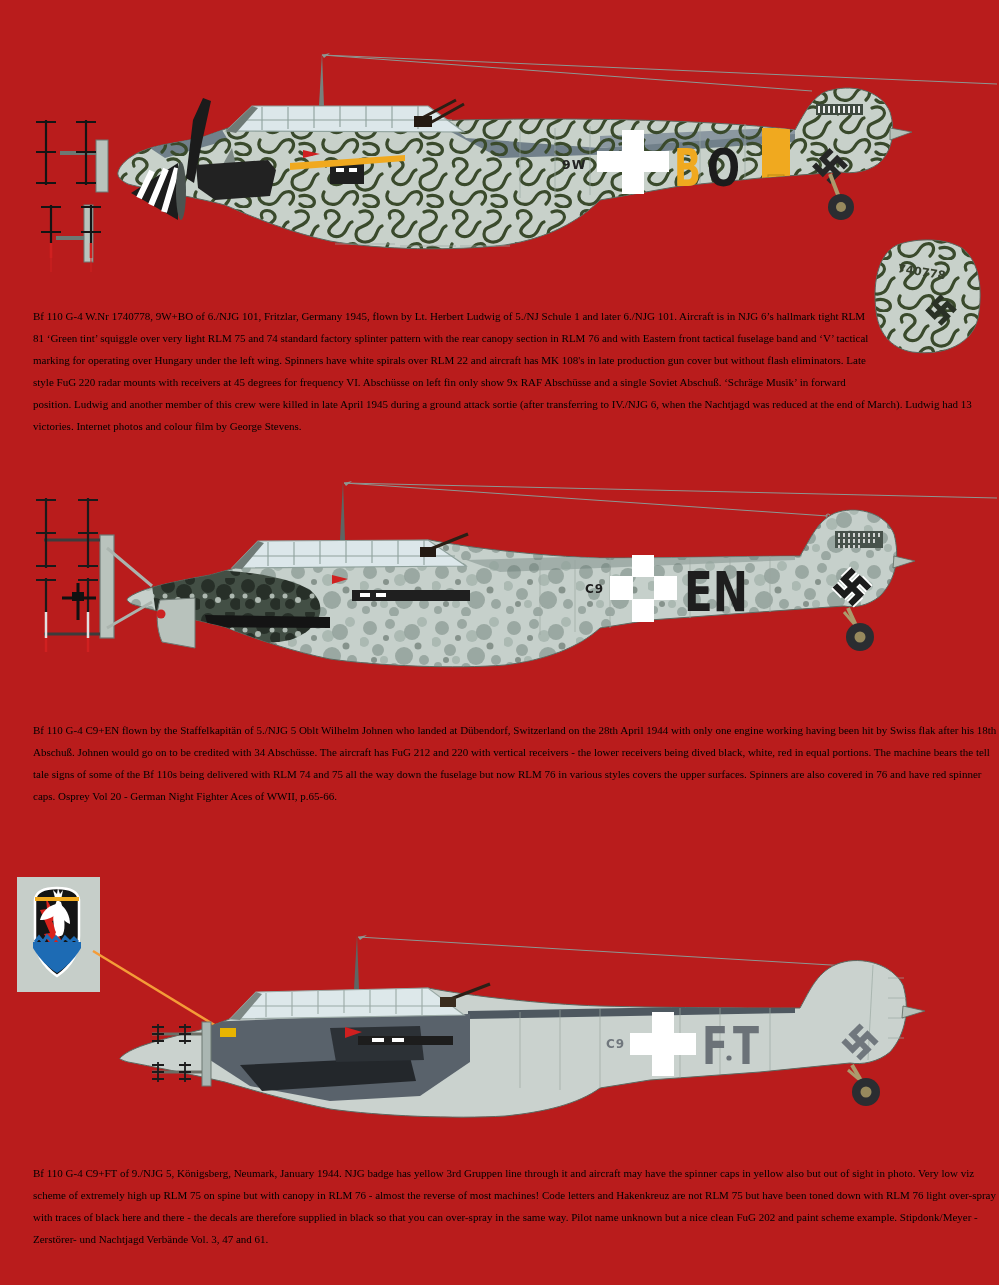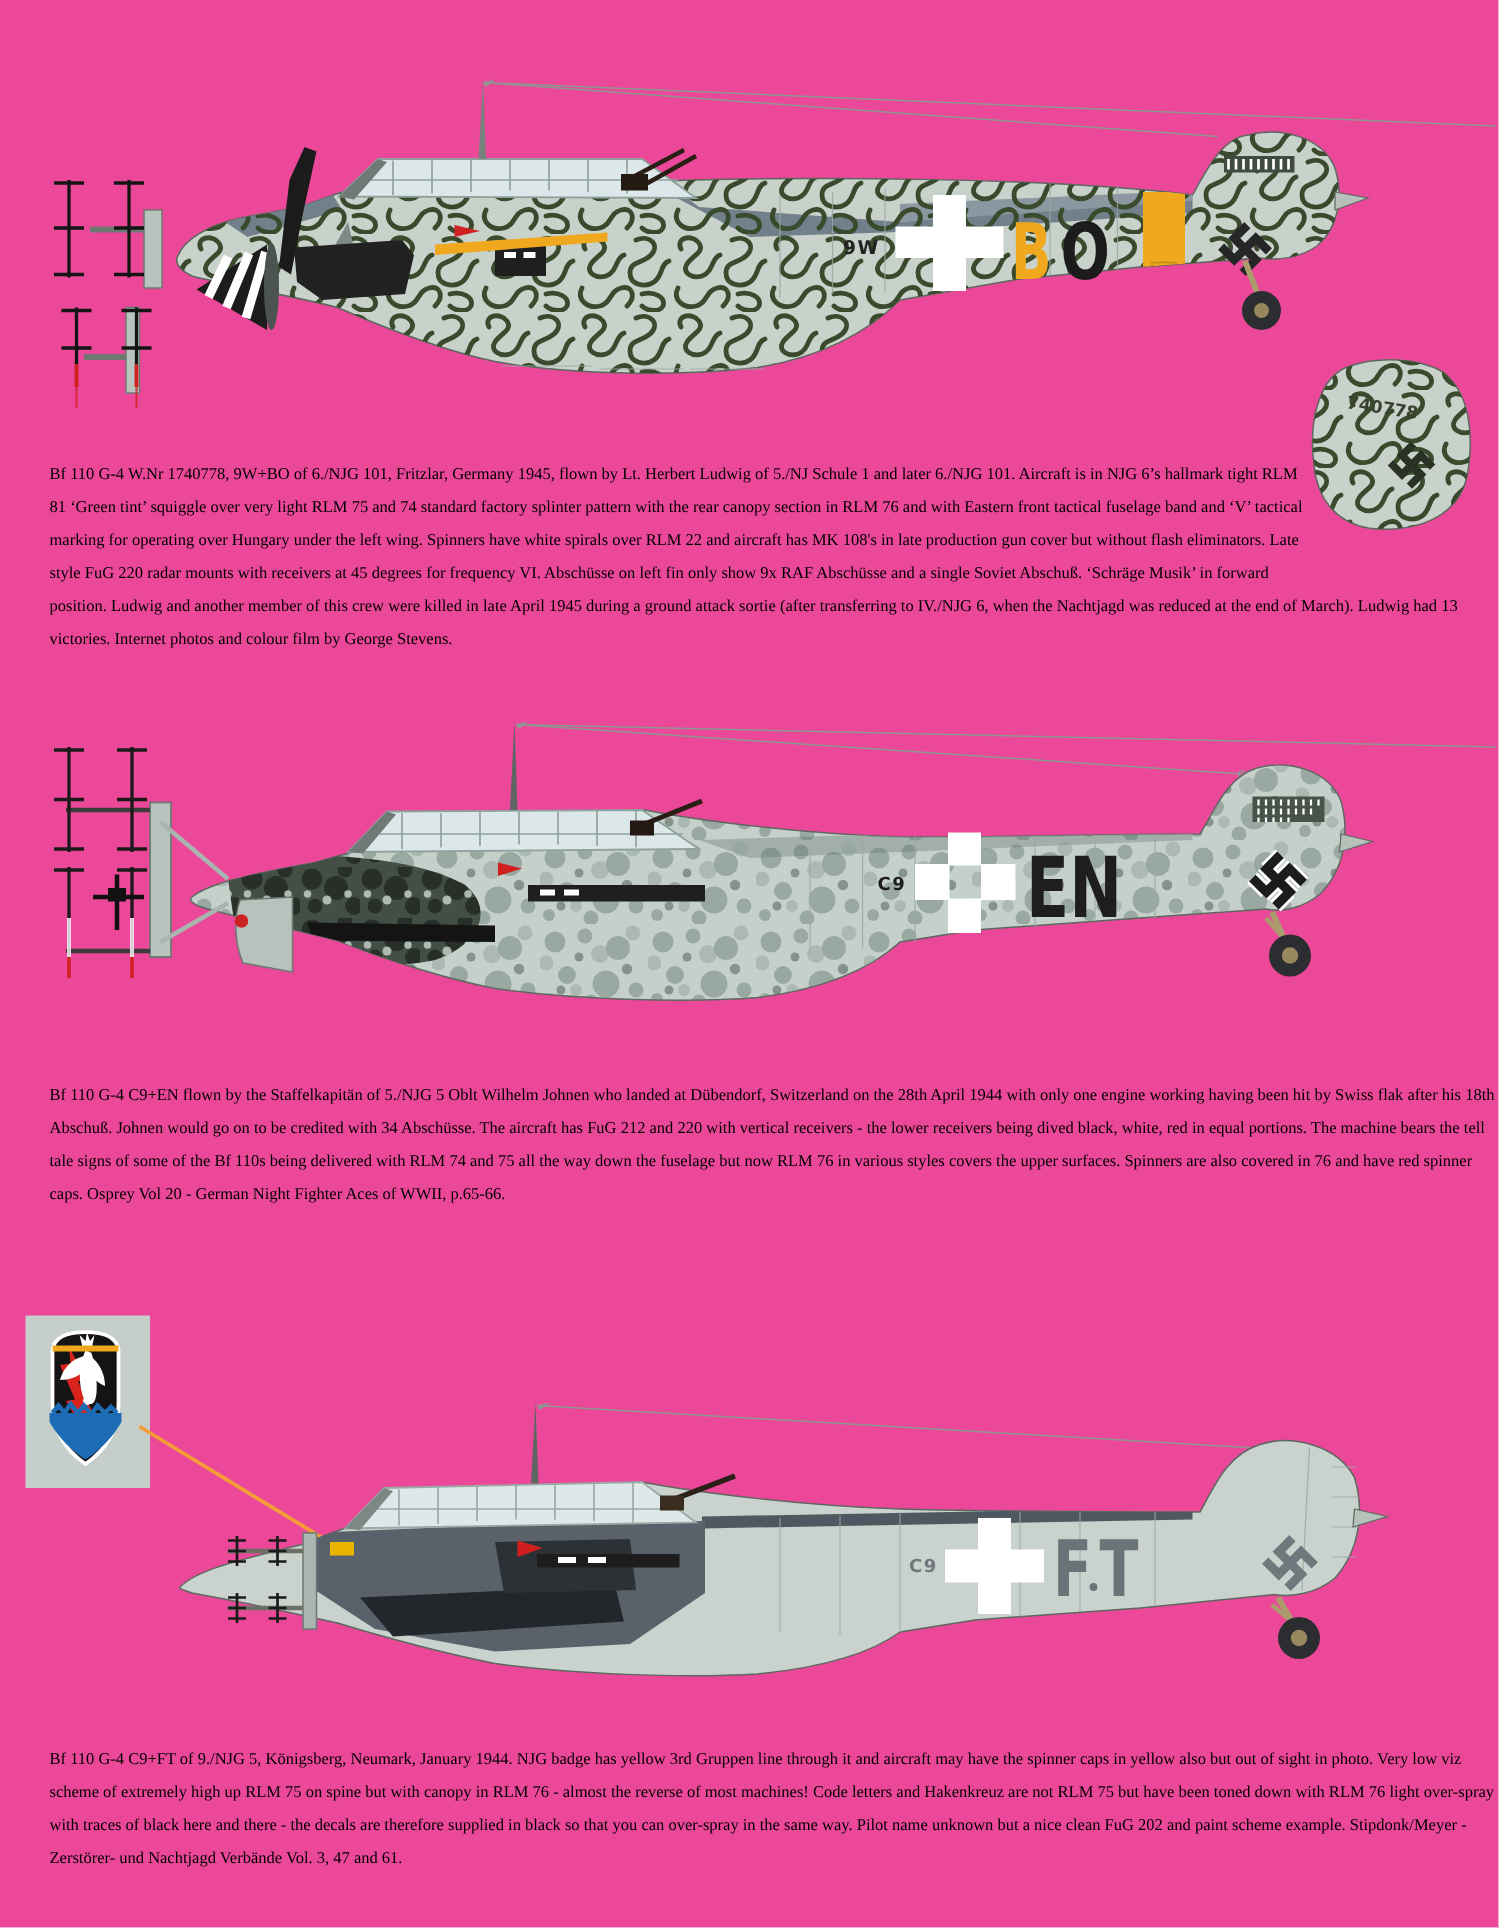--- a/index.html
+++ b/index.html
@@ -1,16 +1,16 @@
 <!DOCTYPE html>
 <html><head>
 <meta charset="utf-8">
 <style>
   html,body{margin:0;padding:0;background:#ffffff;}
-  .page{position:relative;width:999px;height:1285px;background:#ec4899;overflow:hidden;
+  .page{position:relative;width:999px;height:1285px;background:#b91c1c;overflow:hidden;
         font-family:"Liberation Serif",serif;}
   .stage{position:absolute;left:0;}
   .caption{position:absolute;left:17px;width:968px;margin:16px;font-size:11px;line-height:22px;
            color:#000;text-align:left;}
   .fin-spacer{float:right;width:126px;height:74px;}
   svg text.code-small{font-family:"DejaVu Sans",sans-serif;font-weight:600;letter-spacing:1px;}
   svg text.code-big{font-family:"DejaVu Sans",sans-serif;font-weight:bold;}
   svg text.wnr{font-family:"DejaVu Sans",sans-serif;font-weight:600;}
   svg .wire{stroke:#8d9792;stroke-width:1;fill:none;}
   svg .panel{stroke:#9aa8a2;stroke-width:0.8;fill:none;opacity:0.85;}

